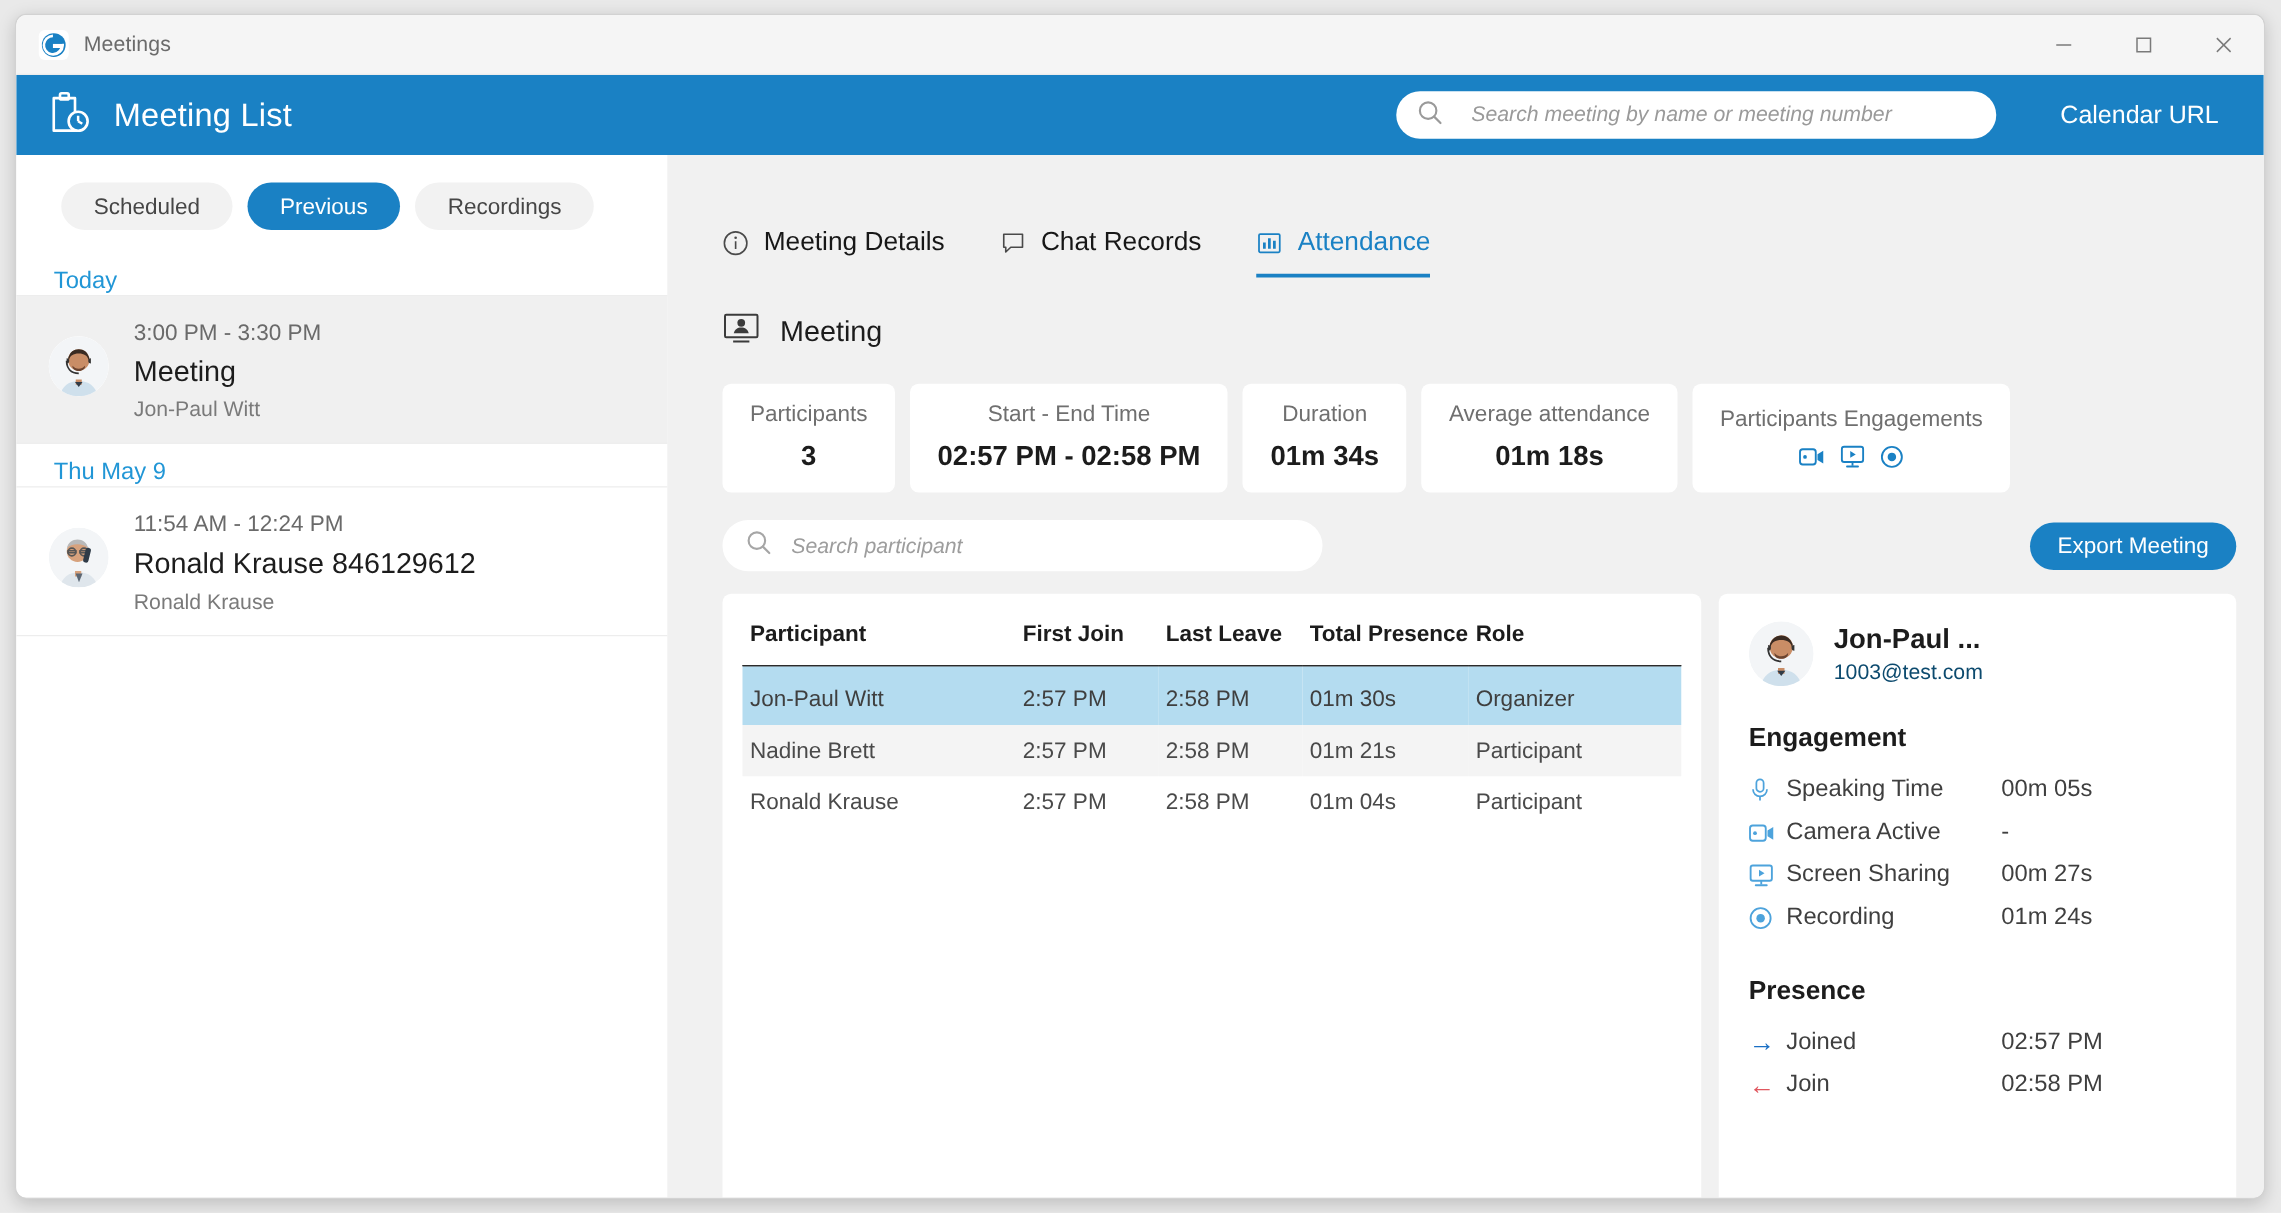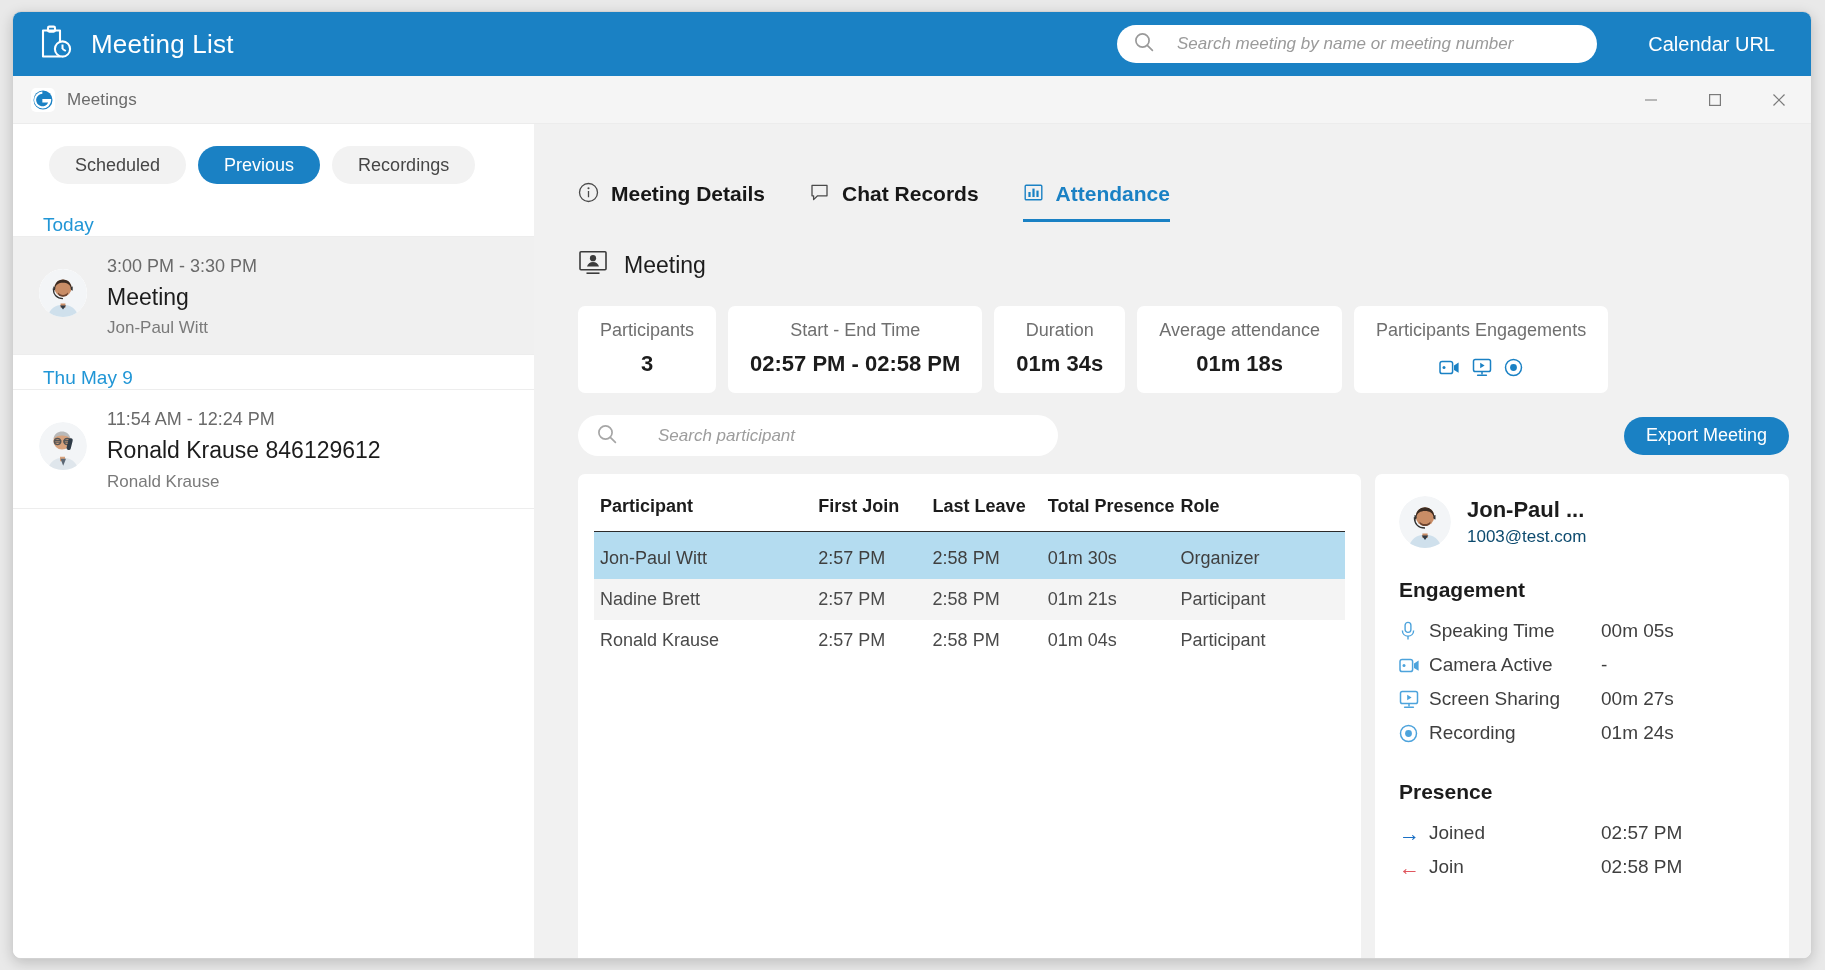--- a/index.html
+++ b/index.html
@@ -184,25 +184,25 @@
 
   #content-tabs {
     display: flex;
     align-items: flex-end;
     gap: 44px;
     padding: 58px 0 0 20px;
     flex: none;
   }
   .ctab {
     display: flex;
-    align-items: flex-start;
+    align-items: center;
     gap: 12px;
     padding-bottom: 13px;
     font-size: 21px;
-    font-weight: bold;
+    font-weight: normal;
     color: #171717;
     border-bottom: 3px solid transparent;
   }
   .ctab .ct-icon { display: flex; align-items: center; }
   .ctab.active { color: #1a81c4; border-bottom-color: #1a81c4; }
 
   #meeting-heading {
     display: flex;
     align-items: center;
     gap: 16px;
@@ -219,21 +219,21 @@
     flex: none;
   }
   .stat-card {
     background: #ffffff;
     border-radius: 7px;
     padding: 14px 22px 16px 22px;
     min-width: 80px;
     display: flex;
     flex-direction: column;
     align-items: center;
-    justify-content: space-between;
+    justify-content: center;
   }
   .stat-label { font-size: 18px; color: #6f6f6f; white-space: nowrap; }
   .stat-value { font-size: 22px; color: #1c1c1c; font-weight: bold; margin-top: 10px; white-space: nowrap; }
   .engage-icons { display: flex; gap: 12px; margin-top: 10px; align-items: center; }
   .engage-icons svg { display: block; }
 
   
   #search-row {
     display: flex;
     align-items: center;
@@ -244,21 +244,21 @@
     width: 480px;
     height: 41px;
     background: #ffffff;
     border-radius: 21px;
     display: flex;
     align-items: center;
   }
   #participant-search .s-icon { margin-left: 18px; flex: none; display: block; }
   #participant-search input {
     border: 0; outline: 0; background: transparent;
-    flex: 1; margin-left: 40px; margin-right: 18px;
+    flex: 1; margin-left: 15px; margin-right: 18px;
     font-family: "Liberation Sans", sans-serif;
     font-size: 17px; font-style: italic; color: #a16207;
   }
   #participant-search input::placeholder { color: #9d9d9d; font-style: italic; opacity: 1; }
   #export-btn {
     margin-left: auto;
     margin-right: 22px;
     background: #1a81c4;
     color: #ffffff;
     font-size: 18px;
@@ -345,45 +345,20 @@
   .metric-icon svg { display: block; }
   .metric-label { font-size: 19px; color: #3f3f3f; width: 172px; flex: none; }
   .metric-value { font-size: 19px; color: #3f3f3f; }
   .arrow-in { color: #1a6fc4; font-size: 21px; line-height: 1; }
   .arrow-out { color: #e0575f; font-size: 21px; line-height: 1; }
 </style>
 </head>
 <body>
 
 <div id="app-window">
-
-  <div id="blue-header">
-    <span id="header-icon">
-      <svg width="34" height="36" viewBox="0 0 34 36">
-        <path d="M4 6.5h17v26H4z" fill="none" stroke="#ffffff" stroke-width="2.1" stroke-linejoin="round"></path>
-        <rect x="9" y="2.6" width="7" height="5" rx="1.3" fill="none" stroke="#ffffff" stroke-width="2.1"></rect>
-        <circle cx="23.5" cy="25" r="7.6" fill="#1a81c4" stroke="#ffffff" stroke-width="2.1"></circle>
-        <line x1="23.5" y1="20.6" x2="23.5" y2="25" stroke="#ffffff" stroke-width="2"></line>
-        <line x1="23.5" y1="25" x2="26.8" y2="27" stroke="#ffffff" stroke-width="2"></line>
-      </svg>
-    </span>
-    <div id="header-title">Meeting List</div>
-
-    <div id="header-search">
-      <span class="s-icon">
-        <svg width="22" height="22" viewBox="0 0 22 22">
-          <circle cx="9.5" cy="9.5" r="6.6" fill="none" stroke="#9a9a9a" stroke-width="1.7"></circle>
-          <line x1="14.3" y1="14.3" x2="19.4" y2="19.4" stroke="#9a9a9a" stroke-width="1.7" stroke-linecap="round"></line>
-        </svg>
-      </span>
-      <input type="text" placeholder="Search meeting by name or meeting number" style="">
-    </div>
-
-    <div id="calendar-url">Calendar URL</div>
-  </div>
 
   <div id="titlebar">
     <div id="app-logo">
       <svg width="22" height="22" viewBox="0 0 22 22">
         <circle cx="11" cy="11" r="9.5" fill="#1a81c4"></circle>
         <path d="M11 4.2a6.8 6.8 0 1 0 6.3 9.4h-6.3V9.9h9.6v1.4A9.3 9.3 0 1 1 11 1.7z" fill="#ffffff" transform="translate(-0.6,0.4) scale(0.92) translate(0.9,0.6)"></path>
         <rect x="10.4" y="7.2" width="7.4" height="2.8" fill="#1a81c4"></rect>
       </svg>
     </div>
     <div id="titlebar-title">Meetings</div>
@@ -398,20 +373,45 @@
             <rect x="1.6" y="1.6" width="10.8" height="10.8" fill="none" stroke="currentColor" stroke-width="1.2"></rect>
           </svg>
       </div>
       <div class="win-btn" id="btn-close">
         <svg width="14" height="14" viewBox="0 0 14 14">
             <line x1="1.5" y1="1.5" x2="12.5" y2="12.5" stroke="currentColor" stroke-width="1.2"></line>
             <line x1="12.5" y1="1.5" x2="1.5" y2="12.5" stroke="currentColor" stroke-width="1.2"></line>
           </svg>
       </div>
     </div>
+  </div>
+
+  <div id="blue-header">
+    <span id="header-icon">
+      <svg width="34" height="36" viewBox="0 0 34 36">
+        <path d="M4 6.5h17v26H4z" fill="none" stroke="#ffffff" stroke-width="2.1" stroke-linejoin="round"></path>
+        <rect x="9" y="2.6" width="7" height="5" rx="1.3" fill="none" stroke="#ffffff" stroke-width="2.1"></rect>
+        <circle cx="23.5" cy="25" r="7.6" fill="#1a81c4" stroke="#ffffff" stroke-width="2.1"></circle>
+        <line x1="23.5" y1="20.6" x2="23.5" y2="25" stroke="#ffffff" stroke-width="2"></line>
+        <line x1="23.5" y1="25" x2="26.8" y2="27" stroke="#ffffff" stroke-width="2"></line>
+      </svg>
+    </span>
+    <div id="header-title">Meeting List</div>
+
+    <div id="header-search">
+      <span class="s-icon">
+        <svg width="22" height="22" viewBox="0 0 22 22">
+          <circle cx="9.5" cy="9.5" r="6.6" fill="none" stroke="#9a9a9a" stroke-width="1.7"></circle>
+          <line x1="14.3" y1="14.3" x2="19.4" y2="19.4" stroke="#9a9a9a" stroke-width="1.7" stroke-linecap="round"></line>
+        </svg>
+      </span>
+      <input type="text" placeholder="Search meeting by name or meeting number" style="">
+    </div>
+
+    <div id="calendar-url">Calendar URL</div>
   </div>
 
   <div id="body-split">
 
     <div id="sidebar">
 
       <div id="filter-tabs">
         <div class="filter-pill">Scheduled</div>
         <div class="filter-pill active">Previous</div>
         <div class="filter-pill">Recordings</div>

